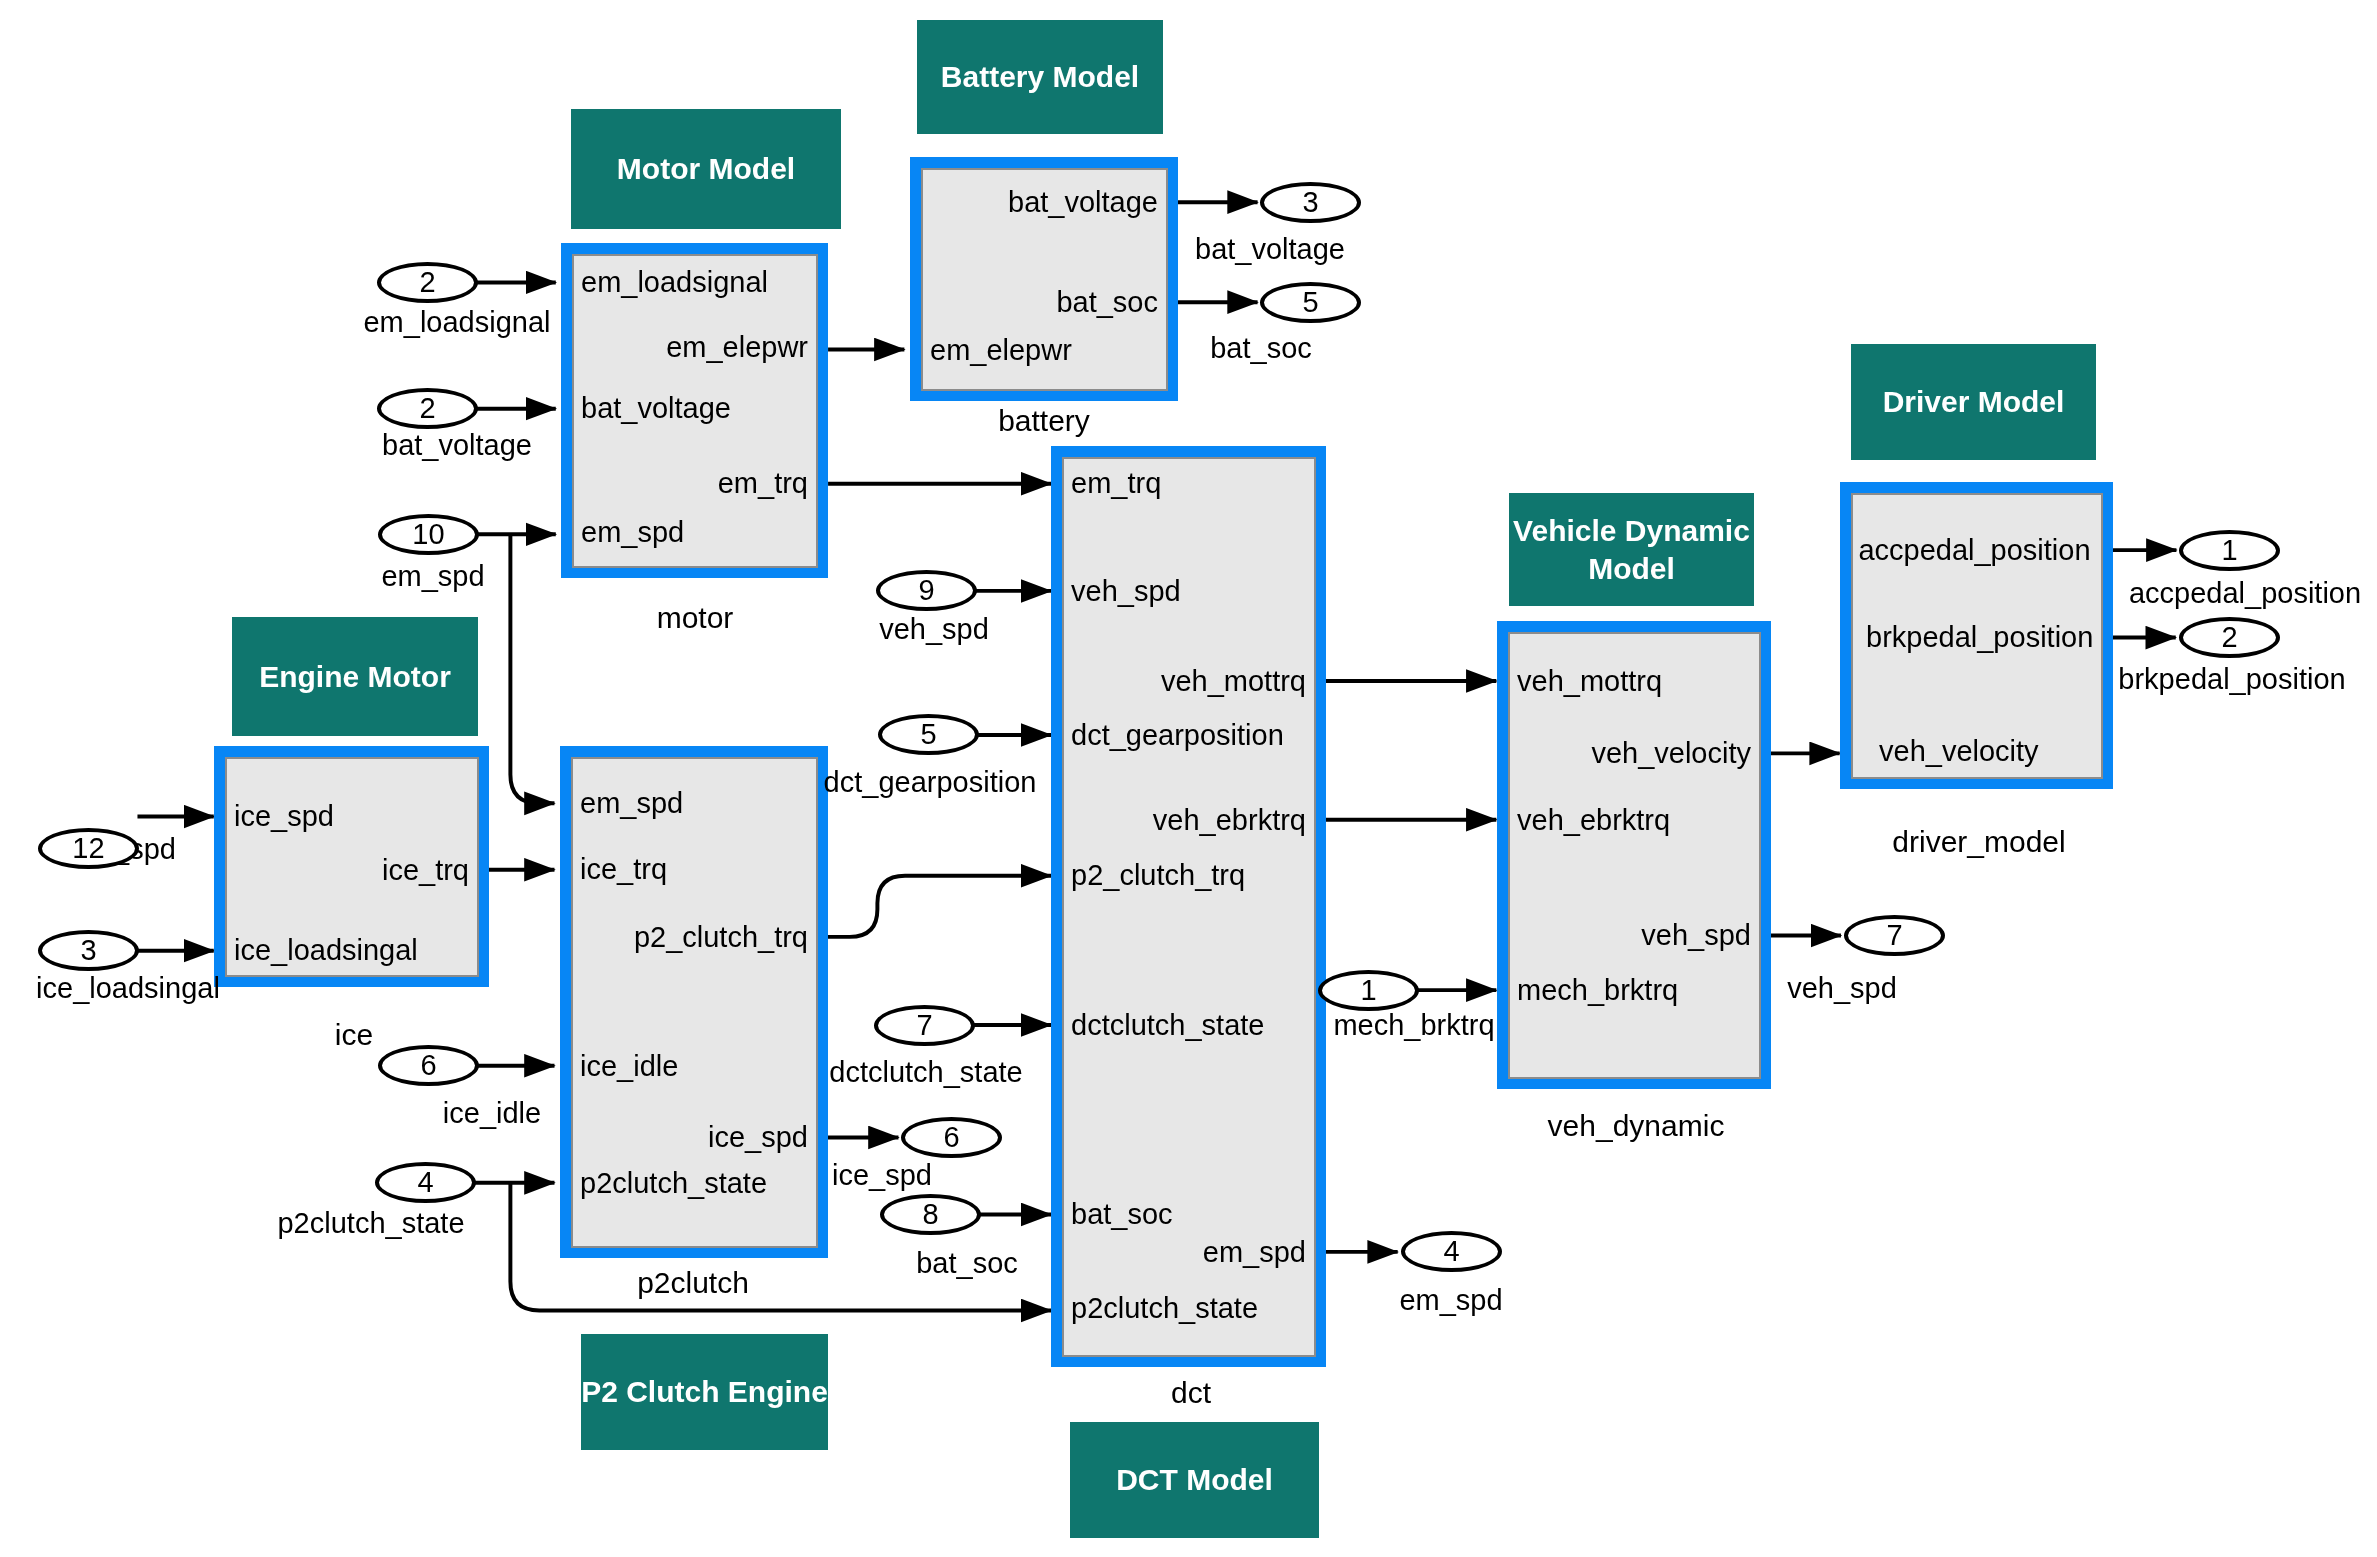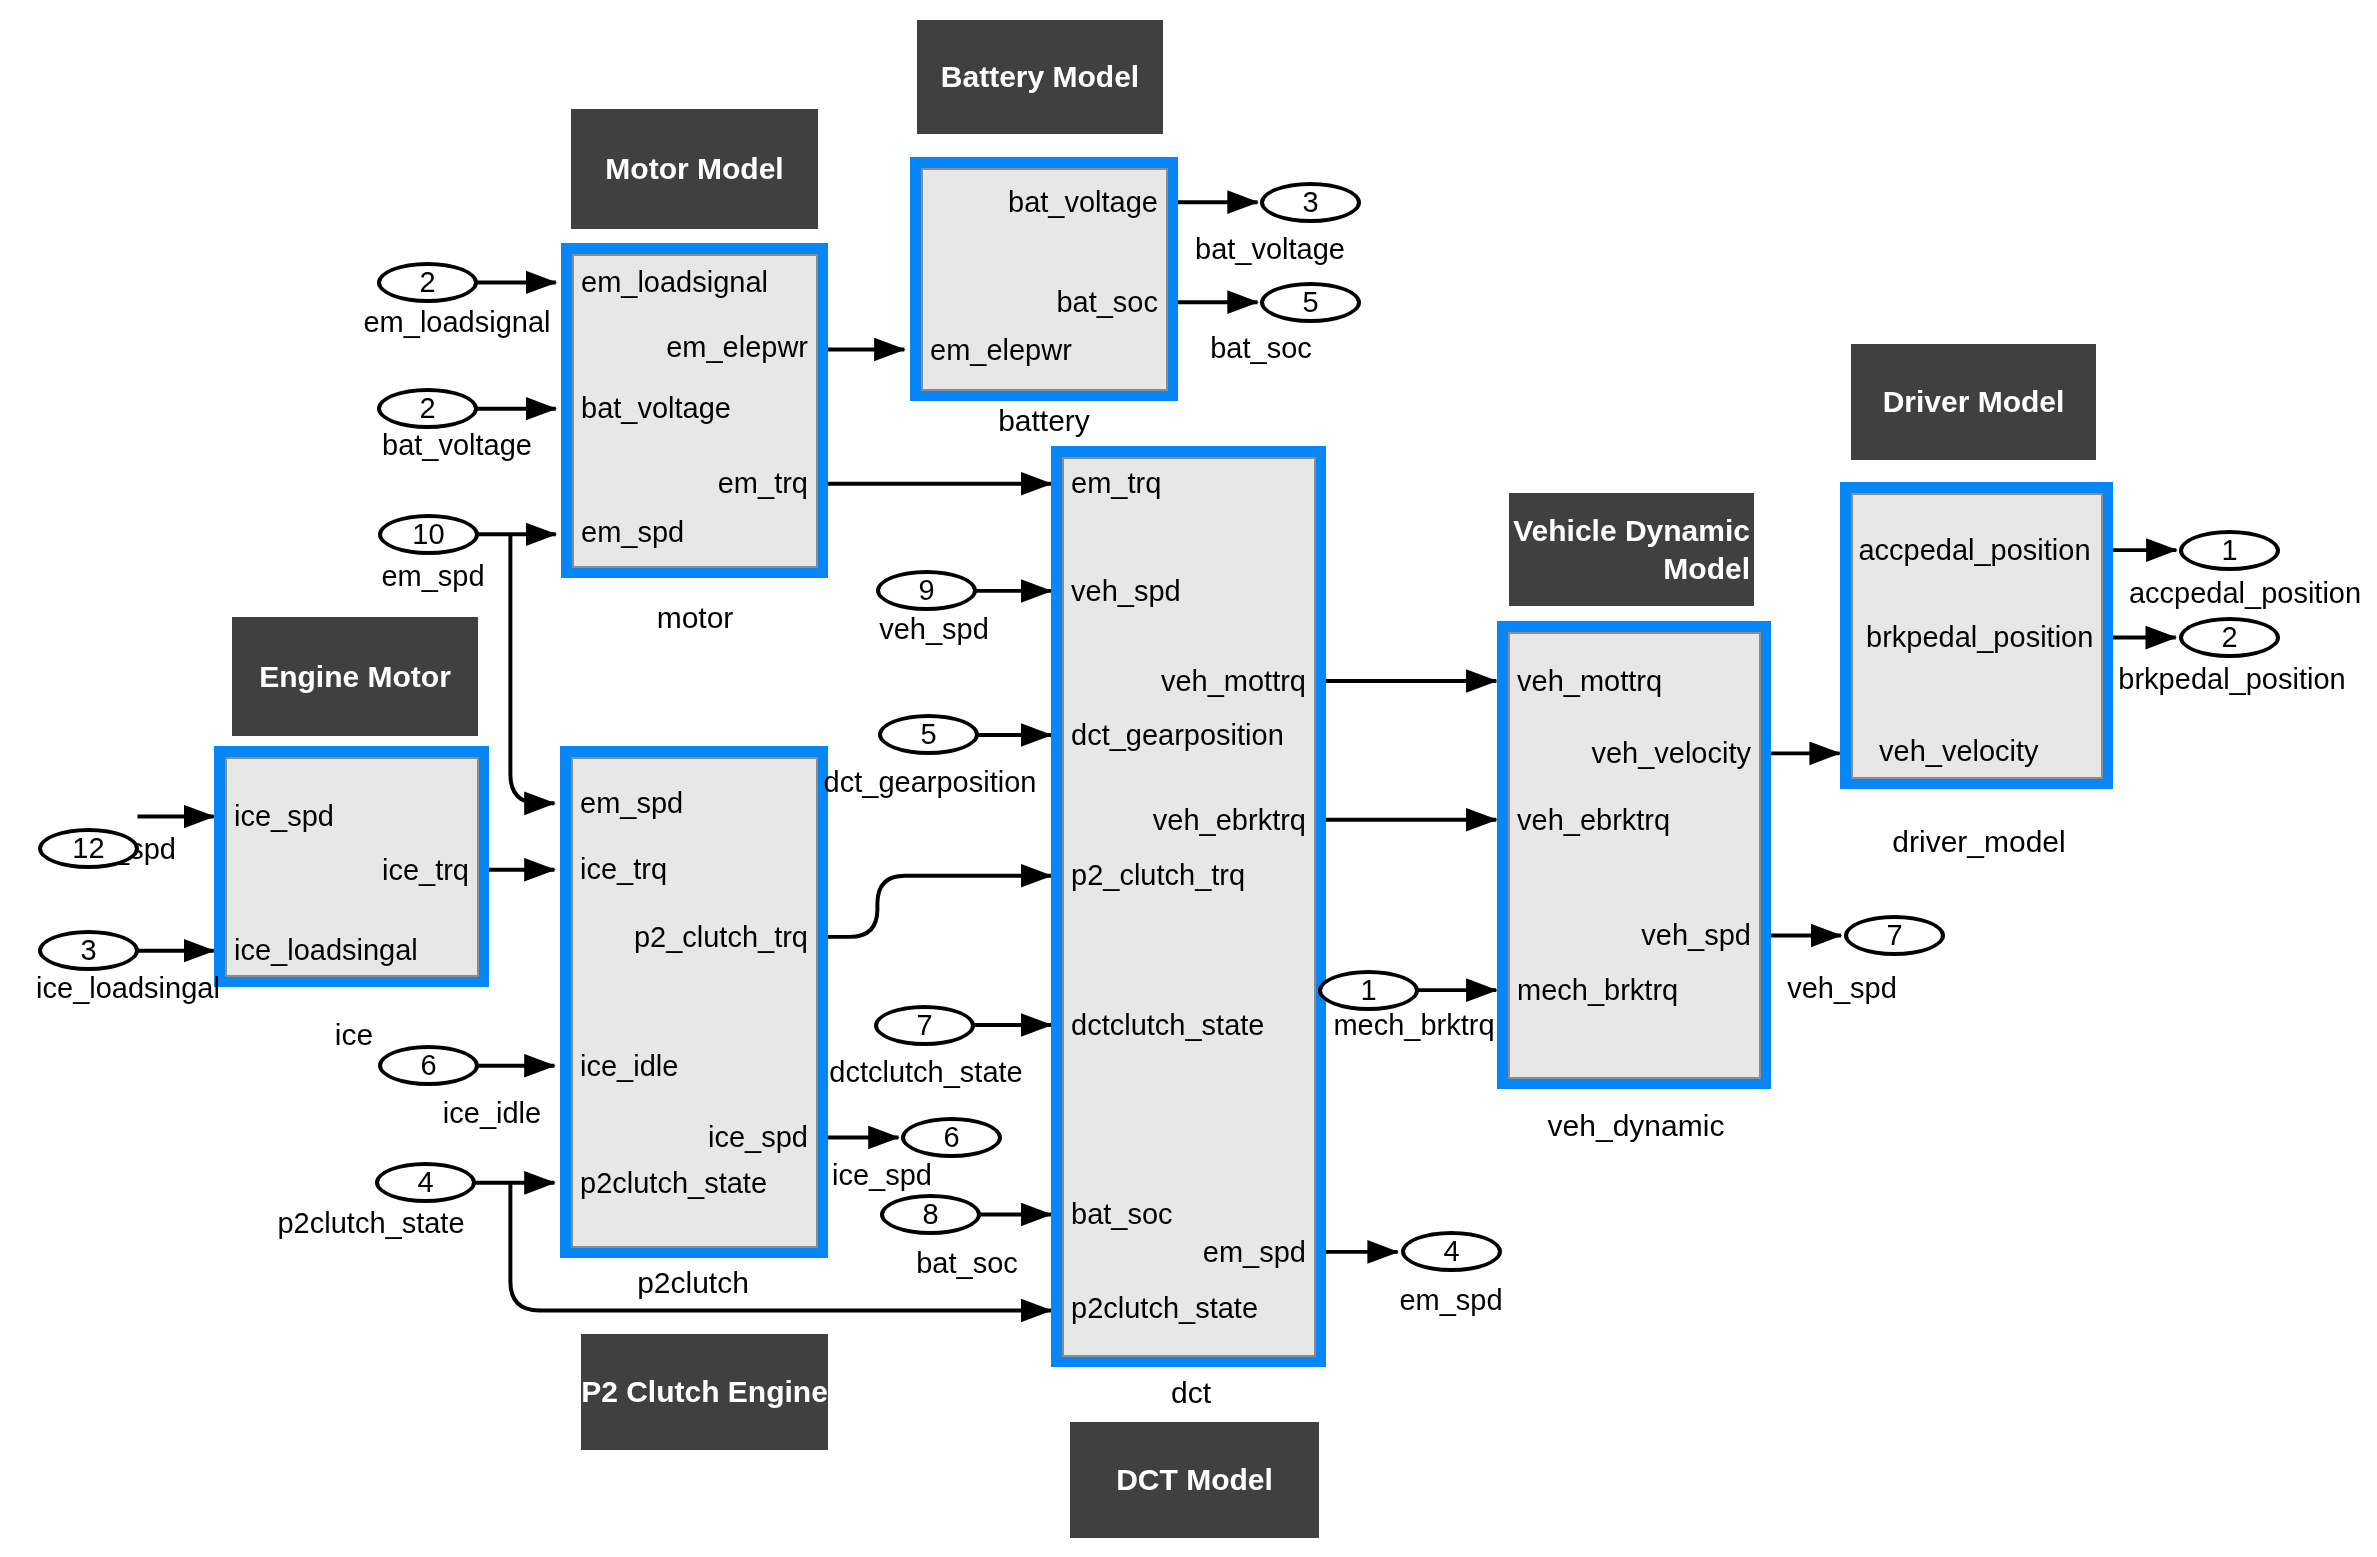--- a/index.html
+++ b/index.html
@@ -1,20 +1,20 @@
 <!DOCTYPE html>
 <html style="font-size:10.5px"><head>
 <meta charset="utf-8">
 <style>
   html,body{margin:0;padding:0;background:#ffffff;}
   body{font-family:"Liberation Sans", sans-serif;}
   #canvas{position:relative;width:2377px;height:1558px;background:#ffffff;overflow:hidden;}
   svg.wires{position:absolute;left:0;top:0;z-index:1;}
-  .title-box{position:absolute;background:#404040;color:#ffffff;font-weight:bold;
-    font-size:30px;display:flex;align-items:center;justify-content:center;text-align:right;
+  .title-box{position:absolute;background:#0f766e;color:#ffffff;font-weight:bold;
+    font-size:30px;display:flex;align-items:center;justify-content:center;text-align:center;
     line-height:1.25;z-index:2;}
   .block{position:absolute;background:#0786f5;z-index:2;}
   .block .inner{position:absolute;left:10.5px;top:10.5px;right:10.5px;bottom:10.5px;
     background:#e7e7e7;border:2px solid #8c8c8c;}
   .port{position:absolute;font-size:29px;line-height:34px;color:#000;white-space:nowrap;z-index:3;}
   .port.in{left:20px;}
   .port.out{right:20px;}
   .oval{position:absolute;width:101px;height:41px;border:4px solid #000;border-radius:50%;
     background:#ffffff;box-sizing:border-box;display:flex;align-items:center;justify-content:center;
     font-size:29px;color:#000;z-index:3;}
@@ -63,21 +63,21 @@
       <path d="M1791,459 H1912" marker-end="url(#arr)"></path>
       <path d="M1258,1729 H1366" marker-end="url(#arr)"></path>
       <path d="M2016,1903 H2125" marker-end="url(#arr)"></path>
       <path d="M2691,1422 H2799" marker-end="url(#arr)"></path>
       <path d="M3212,836 H3309" marker-end="url(#arr)"></path>
       <path d="M3212,969 H3308" marker-end="url(#arr)"></path>
     </g>
   </svg>
 
   <div class="title-box" style="left:917px;top:20px;width:246px;height:114px;">Battery Model</div>
-  <div class="title-box" style="left:571px;top:109px;width:247px;height:120px;">Motor Model</div>
+  <div class="title-box" style="left:571px;top:109px;width:270px;height:120px;">Motor Model</div>
   <div class="title-box" style="left:232px;top:617px;width:246px;height:119px;">Engine Motor</div>
   <div class="title-box" style="left:581px;top:1334px;width:247px;height:116px;">P2 Clutch Engine</div>
   <div class="title-box" style="left:1070px;top:1422px;width:249px;height:116px;">DCT Model</div>
   <div class="title-box" style="left:1509px;top:493px;width:245px;height:113px;padding:0 4px;box-sizing:border-box;">Vehicle Dynamic Model</div>
   <div class="title-box" style="left:1851px;top:344px;width:245px;height:116px;">Driver Model</div>
 
   <div class="block" style="left:910px;top:157px;width:268px;height:244px;">
     <div class="inner"></div>
     <span class="port out" style="top:28px;">bat_voltage</span>
     <span class="port out" style="top:128px;">bat_soc</span>

